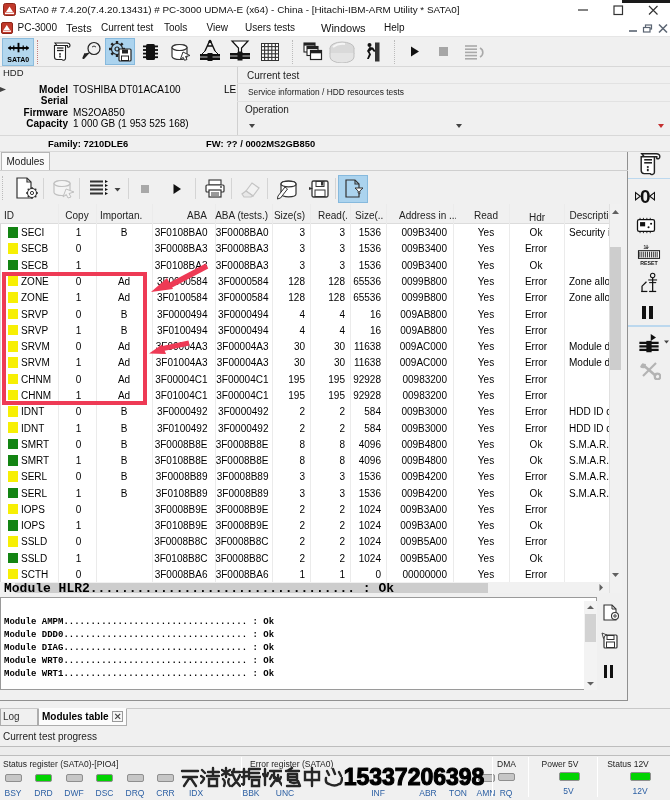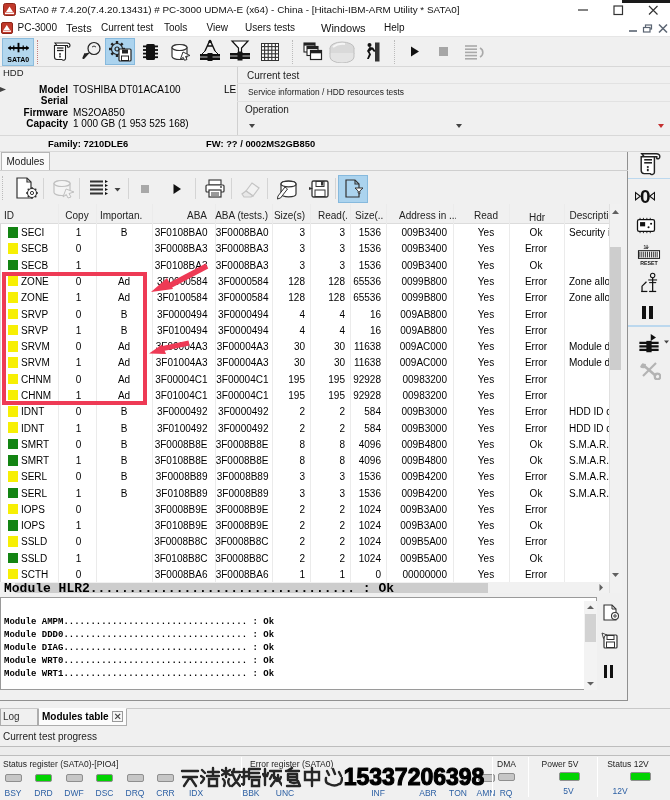--- a/index.html
+++ b/index.html
@@ -751,21 +751,21 @@
 <div style="position:absolute;left:497px;top:763.5px;transform:translateY(-50%);font-family:'Liberation Sans',sans-serif;font-size:8.5px;color:#222;font-weight:normal;white-space:nowrap;line-height:1;">DMA</div>
 <div style="position:absolute;left:497.5px;top:773.0px;width:17px;height:8px;background:#c6c6c6;border:1px solid #8f8f8f;border-radius:2px;"></div>
 <div style="position:absolute;left:506px;top:792.5px;transform:translateY(-50%);font-family:'Liberation Sans',sans-serif;font-size:8.5px;color:#2b5fa3;font-weight:normal;white-space:nowrap;line-height:1;transform:translate(-50%,-50%);">RQ</div>
 <div style="position:absolute;left:528px;top:757px;width:1px;height:40px;background:#d6d6d6;border-right:1px solid #fff;"></div>
 <div style="position:absolute;left:560px;top:763.5px;transform:translateY(-50%);font-family:'Liberation Sans',sans-serif;font-size:8.5px;color:#222;font-weight:normal;white-space:nowrap;line-height:1;transform:translate(-50%,-50%);">Power 5V</div>
 <div style="position:absolute;left:558.5px;top:771.5px;width:21px;height:9px;background:#00d300;border:1px solid #8f8f8f;border-radius:2px;"></div>
 <div style="position:absolute;left:568.5px;top:791px;transform:translateY(-50%);font-family:'Liberation Sans',sans-serif;font-size:8.5px;color:#2b5fa3;font-weight:normal;white-space:nowrap;line-height:1;transform:translate(-50%,-50%);">5V</div>
 <div style="position:absolute;left:597px;top:757px;width:1px;height:40px;background:#d6d6d6;border-right:1px solid #fff;"></div>
 <div style="position:absolute;left:628px;top:763.5px;transform:translateY(-50%);font-family:'Liberation Sans',sans-serif;font-size:8.5px;color:#222;font-weight:normal;white-space:nowrap;line-height:1;transform:translate(-50%,-50%);">Status 12V</div>
 <div style="position:absolute;left:630.0px;top:771.5px;width:21px;height:9px;background:#00d300;border:1px solid #8f8f8f;border-radius:2px;"></div>
-<div style="position:absolute;left:620px;top:791px;transform:translateY(-50%);font-family:'Liberation Sans',sans-serif;font-size:8.5px;color:#2b5fa3;font-weight:normal;white-space:nowrap;line-height:1;transform:translate(-50%,-50%);text-align:center;">12V</div>
+<div style="position:absolute;left:640px;top:791px;transform:translateY(-50%);font-family:'Liberation Sans',sans-serif;font-size:8.5px;color:#2b5fa3;font-weight:normal;white-space:nowrap;line-height:1;transform:translate(-50%,-50%);text-align:center;">12V</div>
 <div style="position:absolute;left:180px;top:757px;z-index:60;height:40px;">
     <svg style="position:absolute;left:0px;top:8px;" width="20" height="24" viewBox="0 0 20 20">
       <path d="M2 4 H18 M3 10 H17 M10 10 L4 19 M10 10 L16 19" fill="none" stroke="#1a1a1a" stroke-width="2.4" stroke-linecap="round" stroke-opacity="0.95"></path>
     </svg>
     <svg style="position:absolute;left:20.4px;top:8px;" width="20" height="24" viewBox="0 0 20 20">
       <path d="M2 3 L5 6 M1 9 L4 11 M1 16 Q3 14 4 12 M8 5 H19 M13 1 V8 M7 9 H19 M9 12 H17 V19 H9 Z" fill="none" stroke="#1a1a1a" stroke-width="2.4" stroke-linecap="round" stroke-opacity="0.95"></path>
     </svg>
     <svg style="position:absolute;left:40.8px;top:8px;" width="20" height="24" viewBox="0 0 20 20">
       <path d="M5 1 V10 M1 3 L9 8 M9 3 L1 8 M2 12 Q5 14 3 19 M8 12 Q6 16 9 19 M13 2 L11 8 M11 5 H19 M12 8 Q14 14 19 19 M19 8 Q16 15 11 19" fill="none" stroke="#1a1a1a" stroke-width="2.4" stroke-linecap="round" stroke-opacity="0.95"></path>
     </svg>

